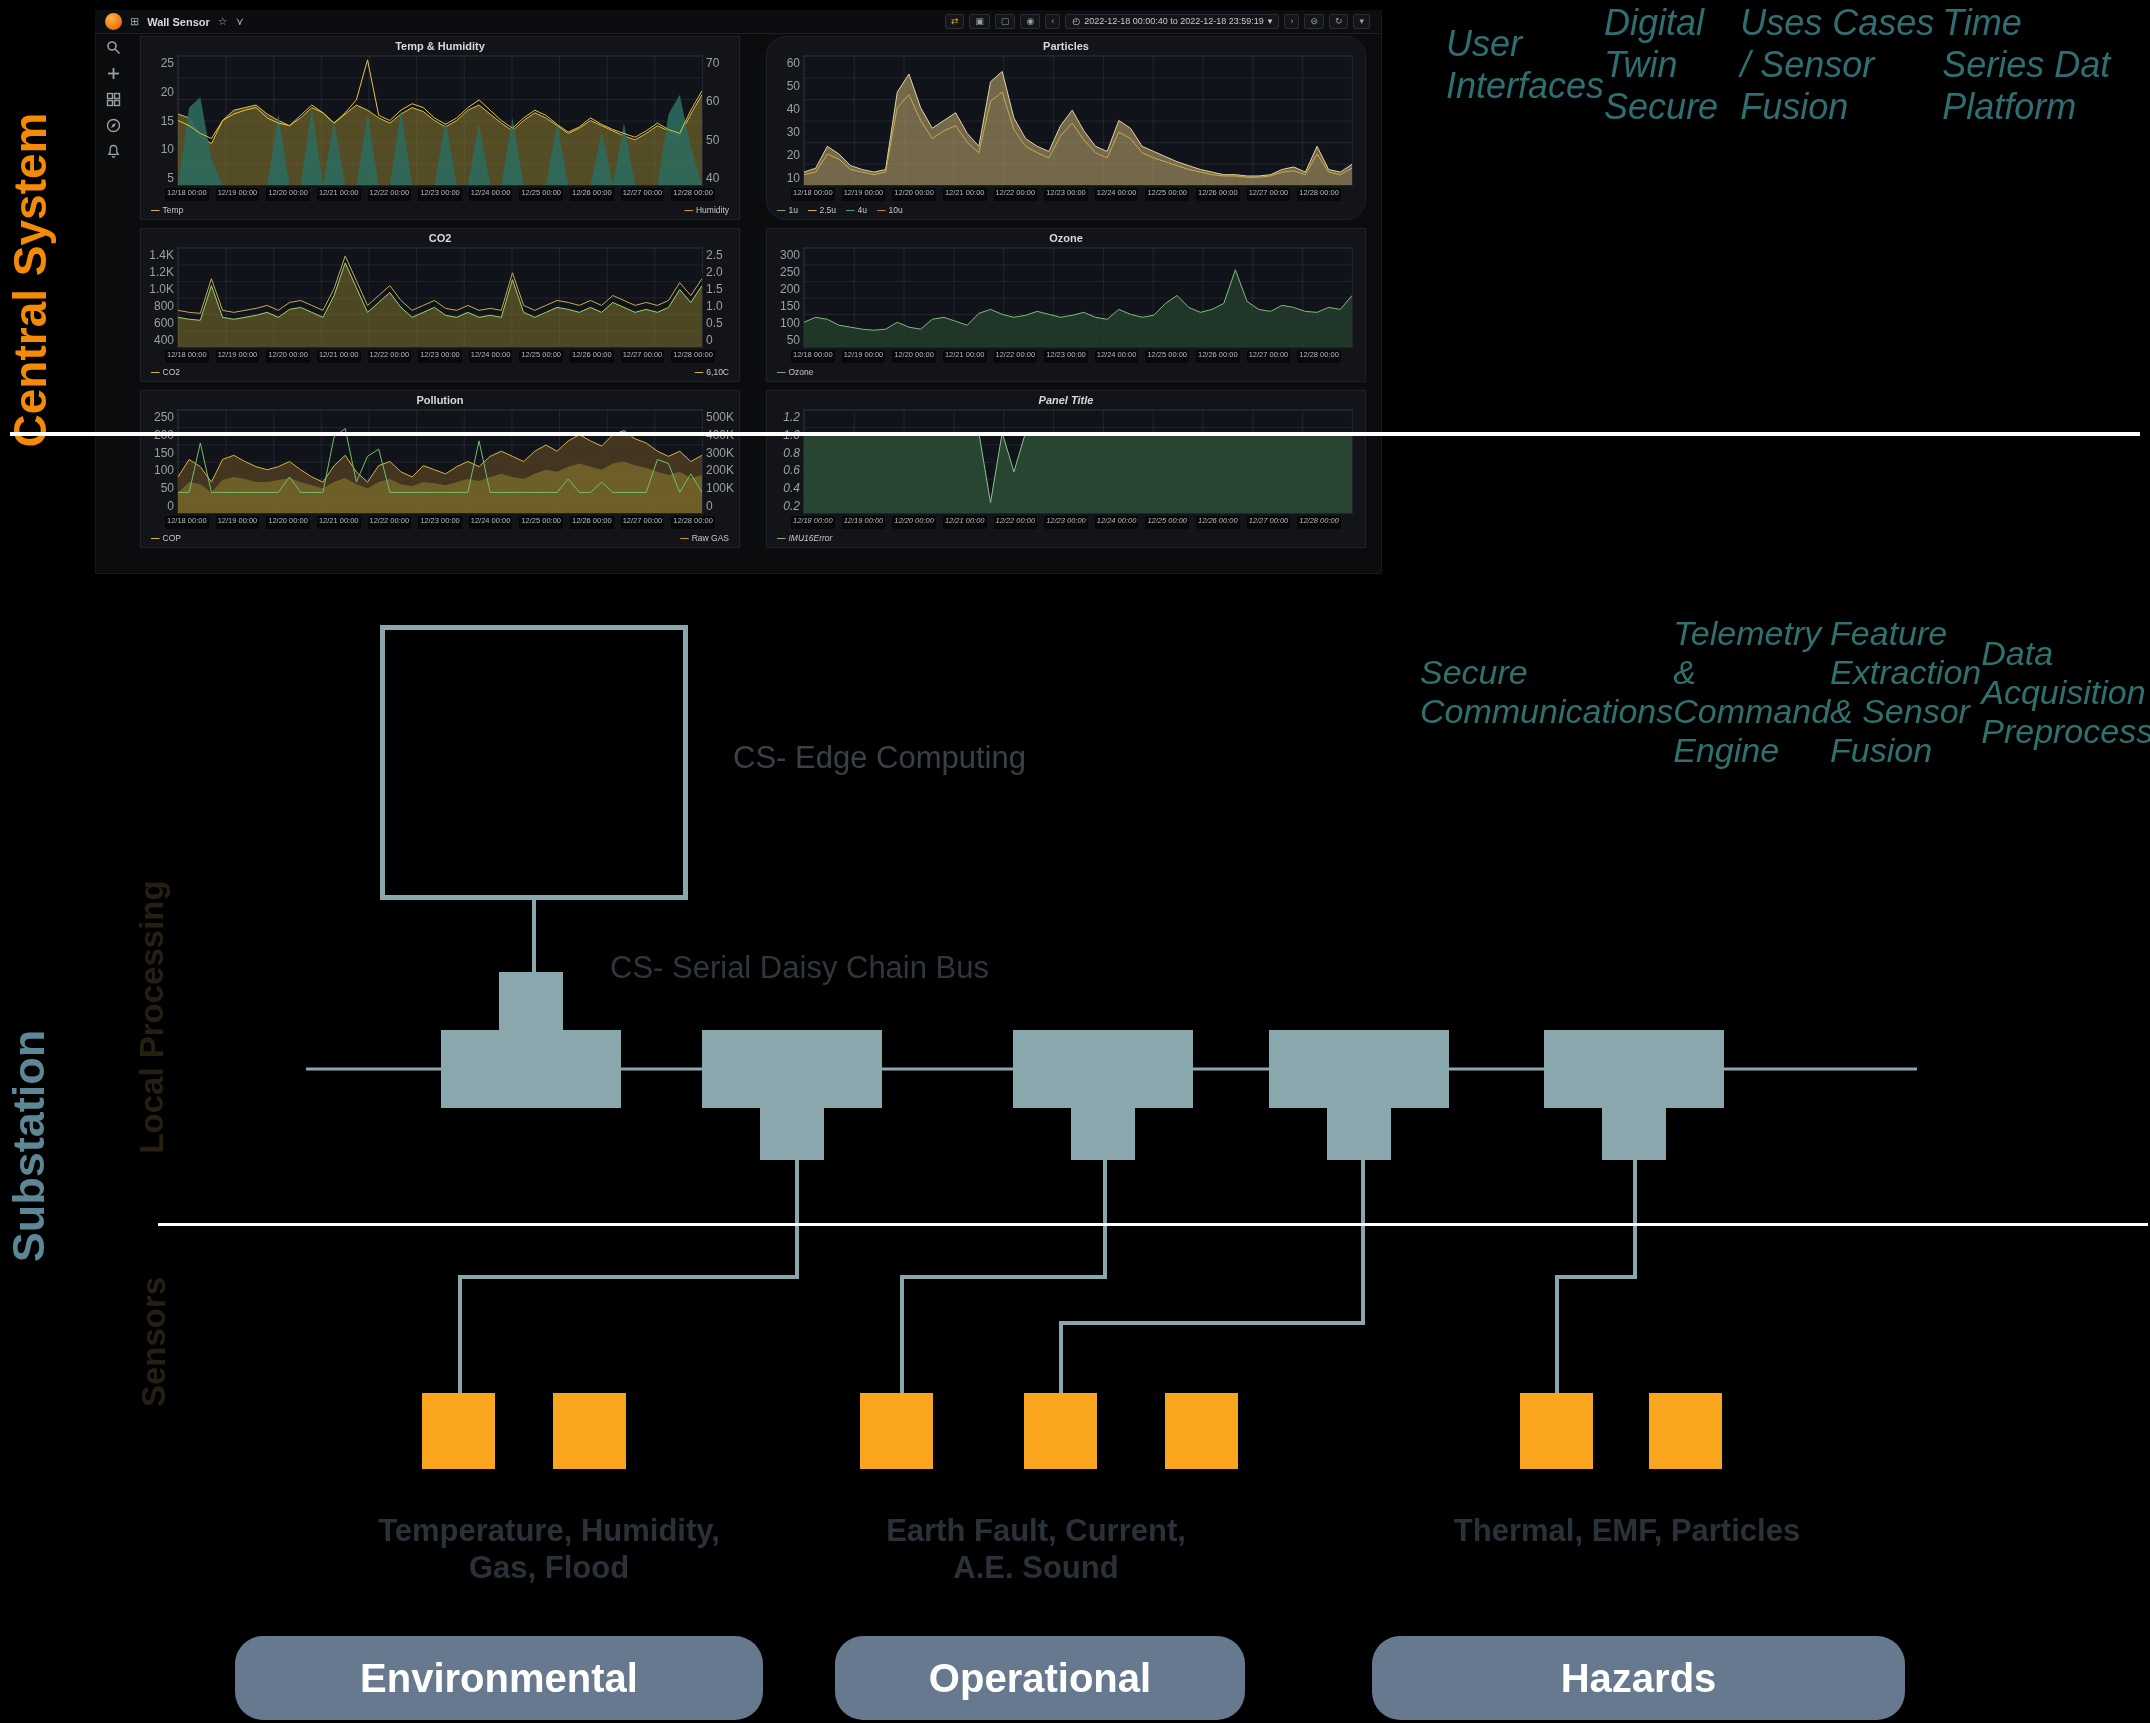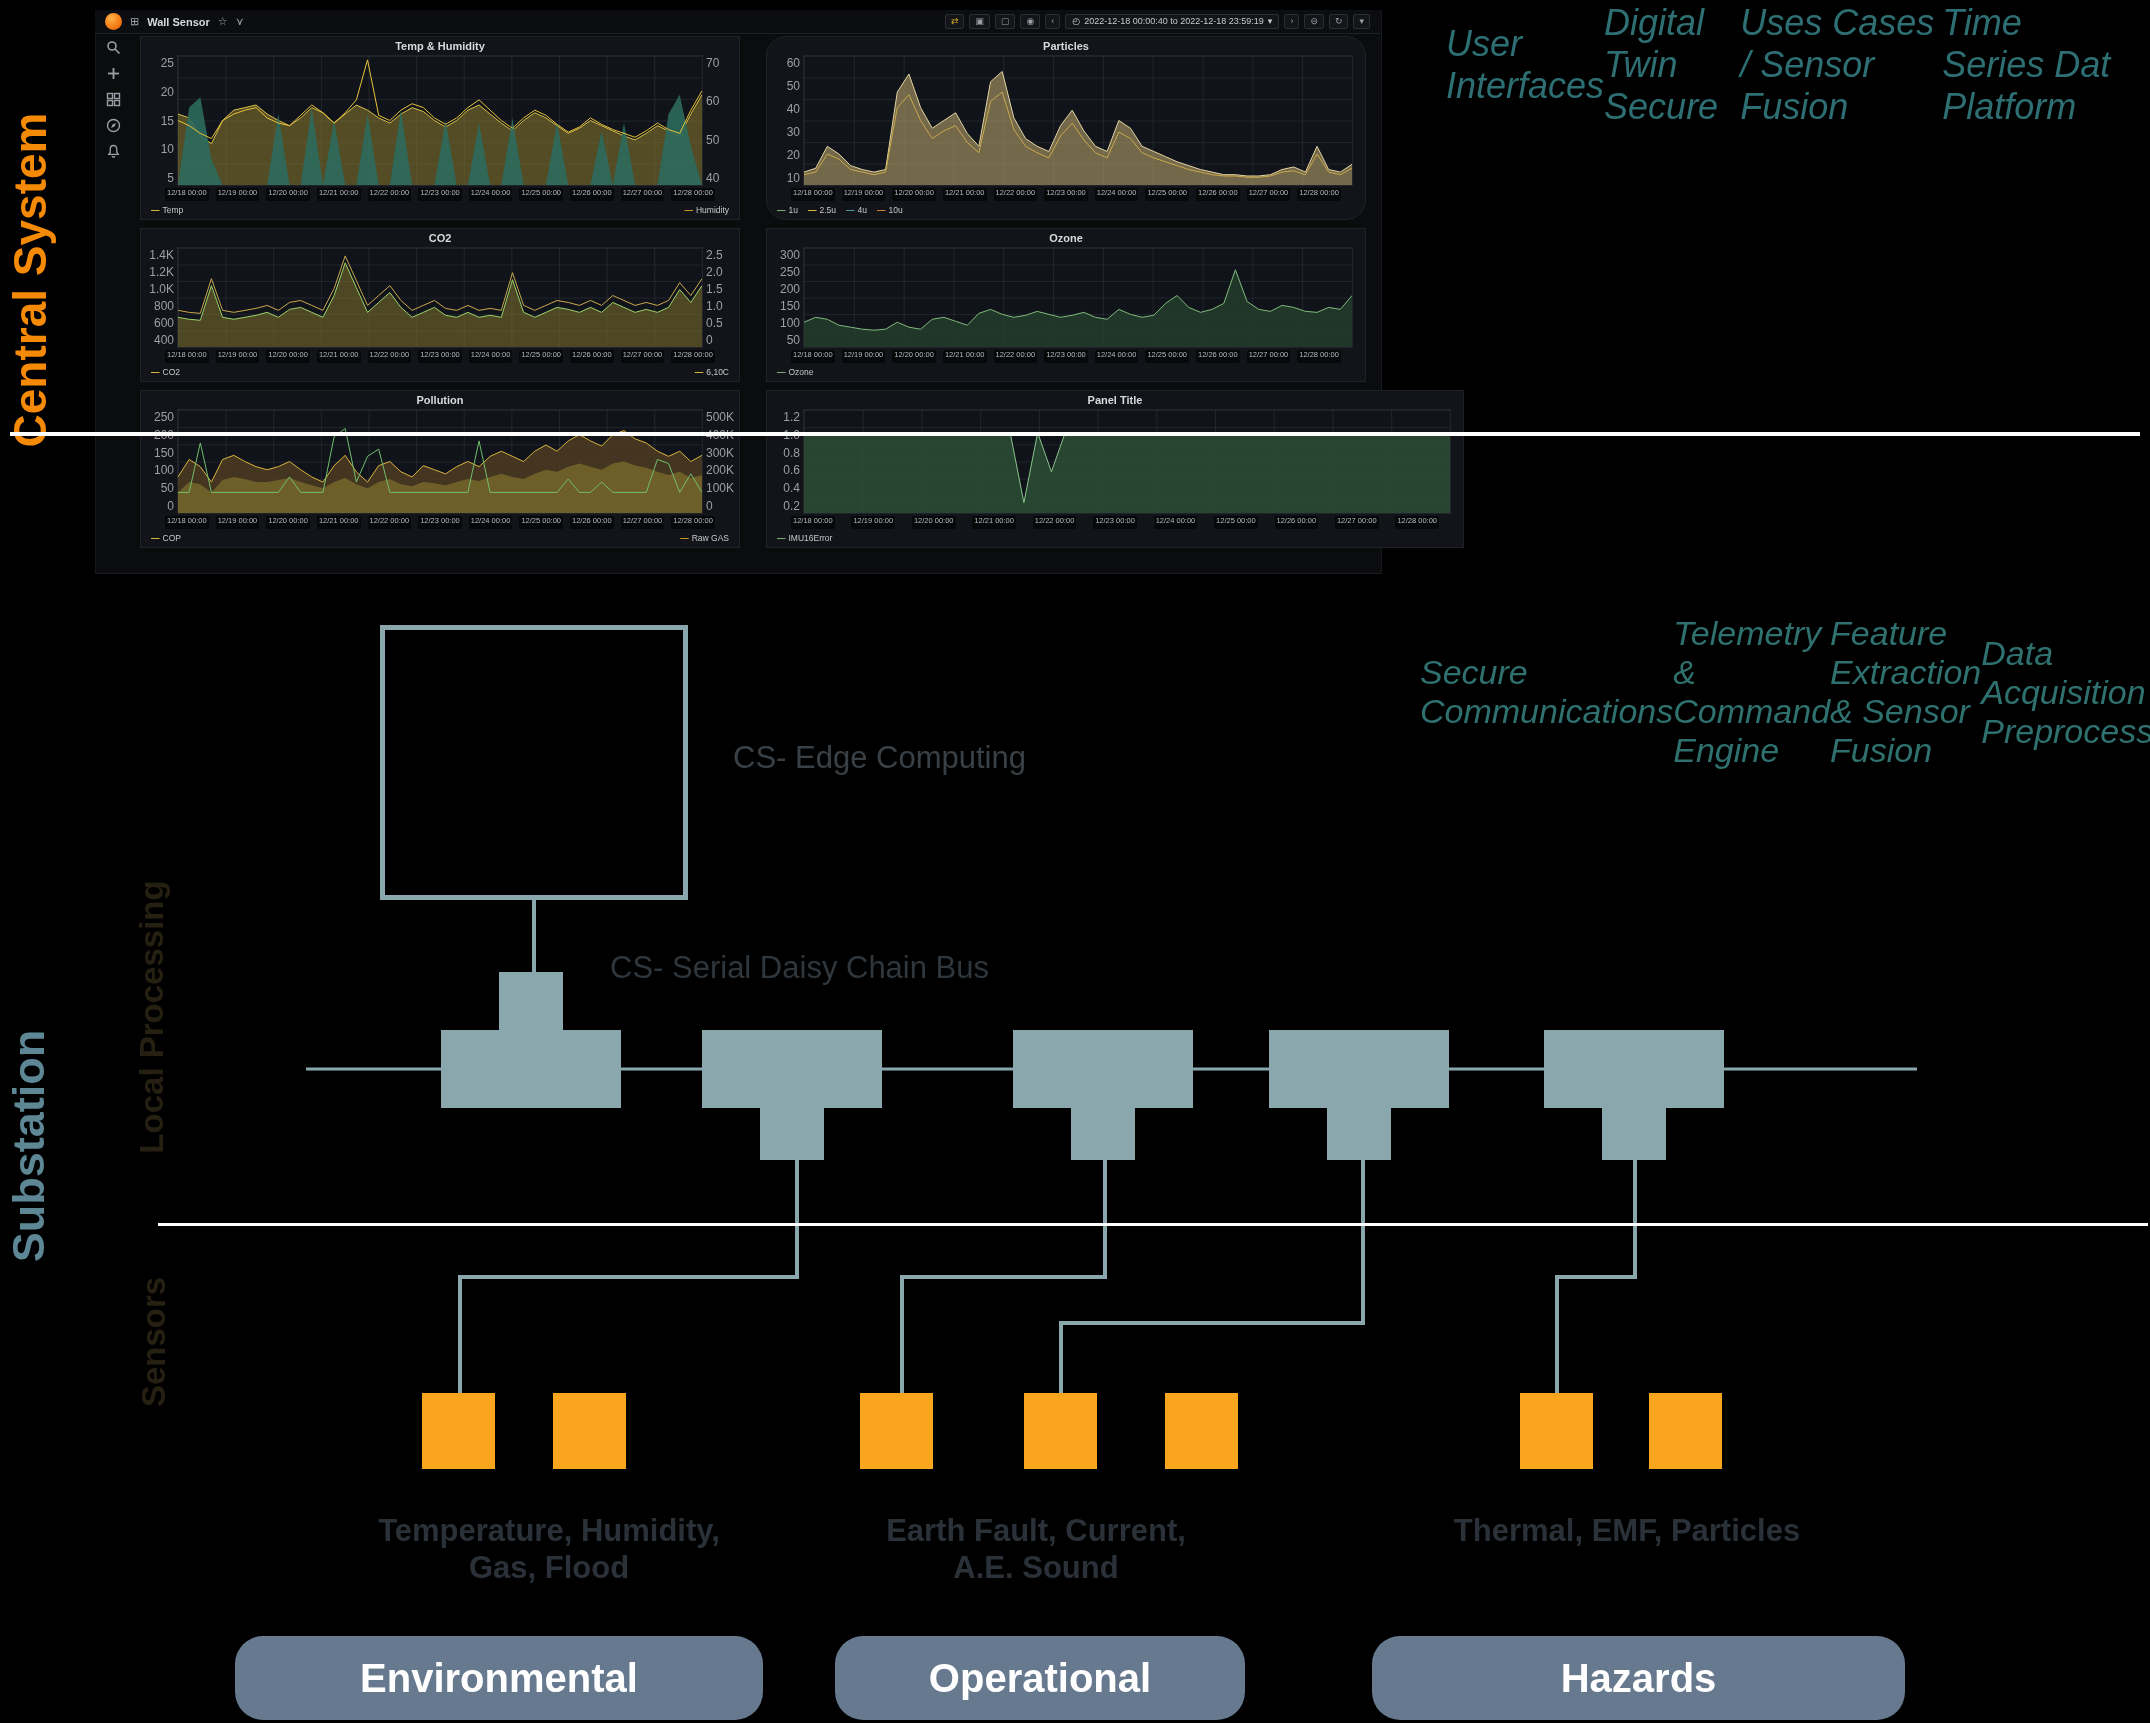--- a/index.html
+++ b/index.html
@@ -349,21 +349,21 @@
           <span>COP</span>
         </span>
         <span class="rgt">
           <span class="lgitem">
             <span class="sw" style="color: rgb(217, 161, 39);">—</span>
             <span>Raw GAS</span>
           </span>
         </span>
       </div>
     </div>
-    <div class="panel" style="left: 766px; top: 390px; width: 698px; height: 158px;">
+    <div class="panel" style="left: 766px; top: 390px; width: 600px; height: 158px; font-style: italic;">
       <div class="ptitle">Panel Title</div>
       <div class="pbody">
         <div class="yax">
           <span>1.2</span>
           <span>1.0</span>
           <span>0.8</span>
           <span>0.6</span>
           <span>0.4</span>
           <span>0.2</span>
         </div>

